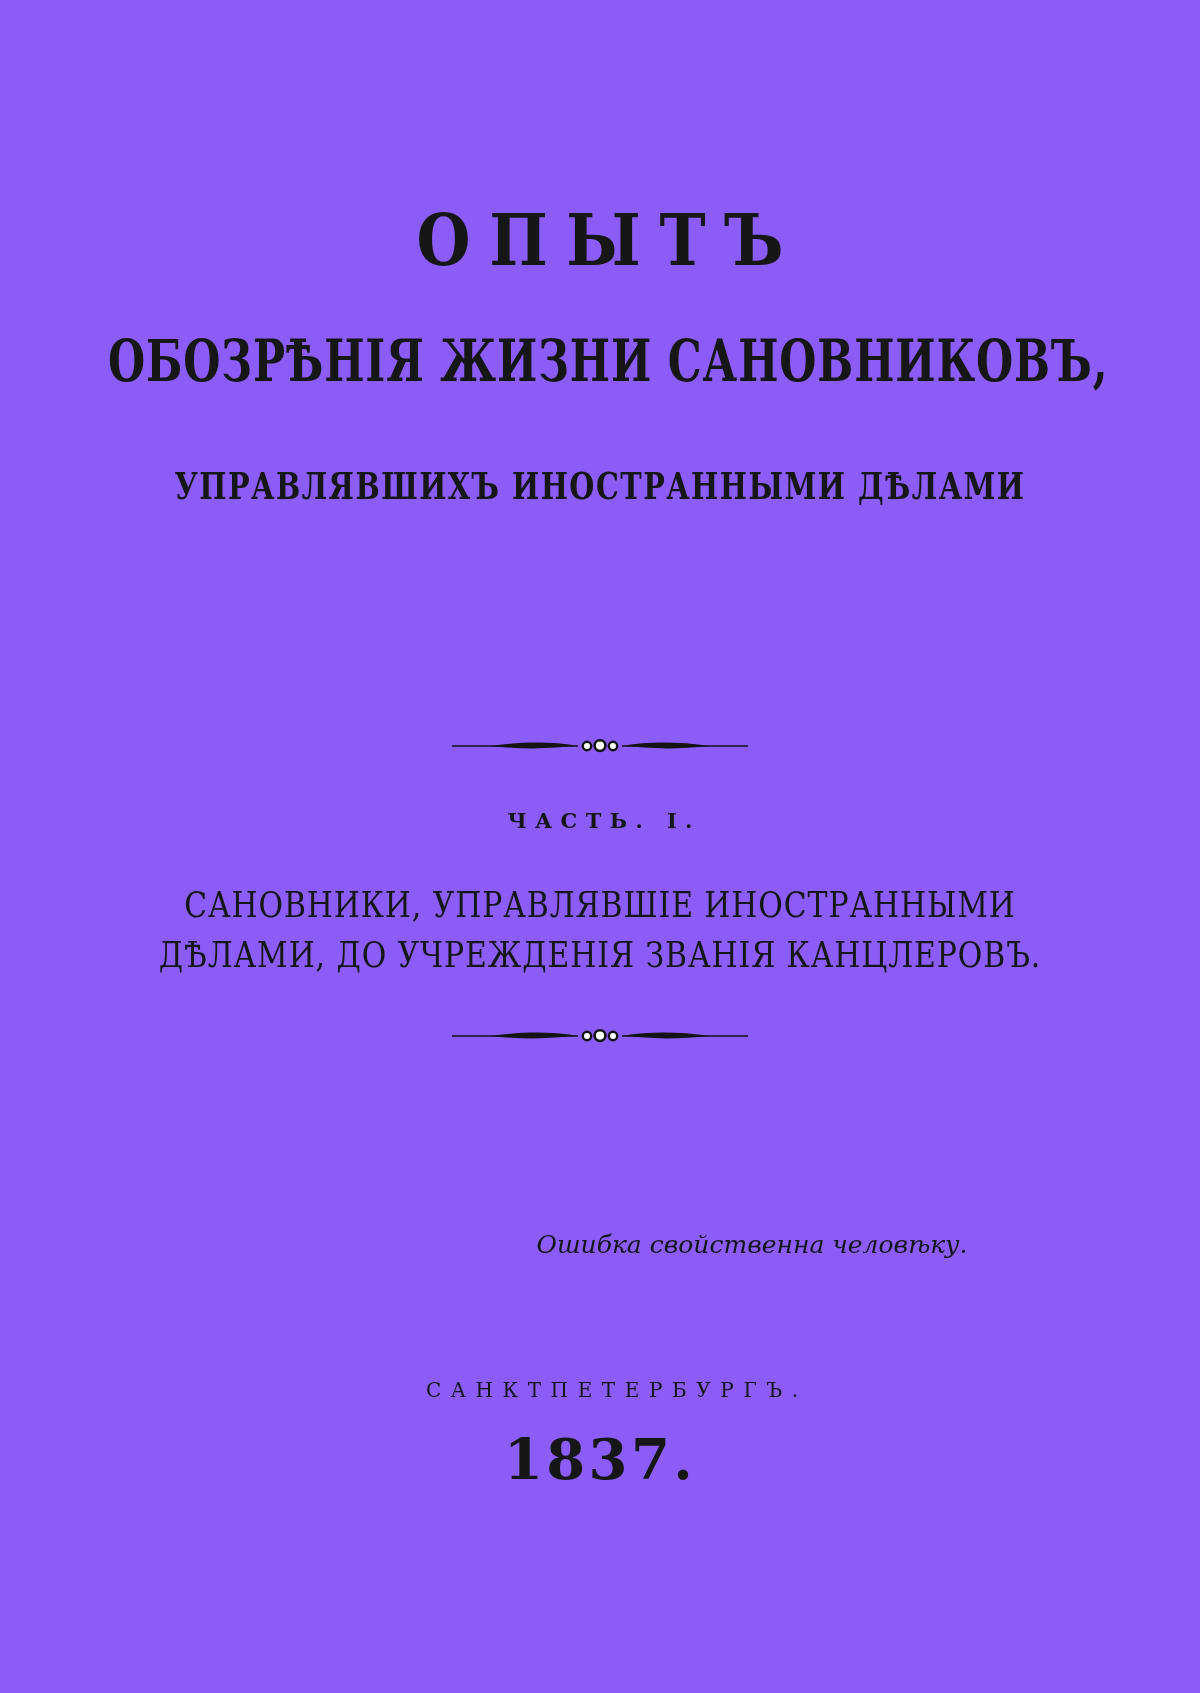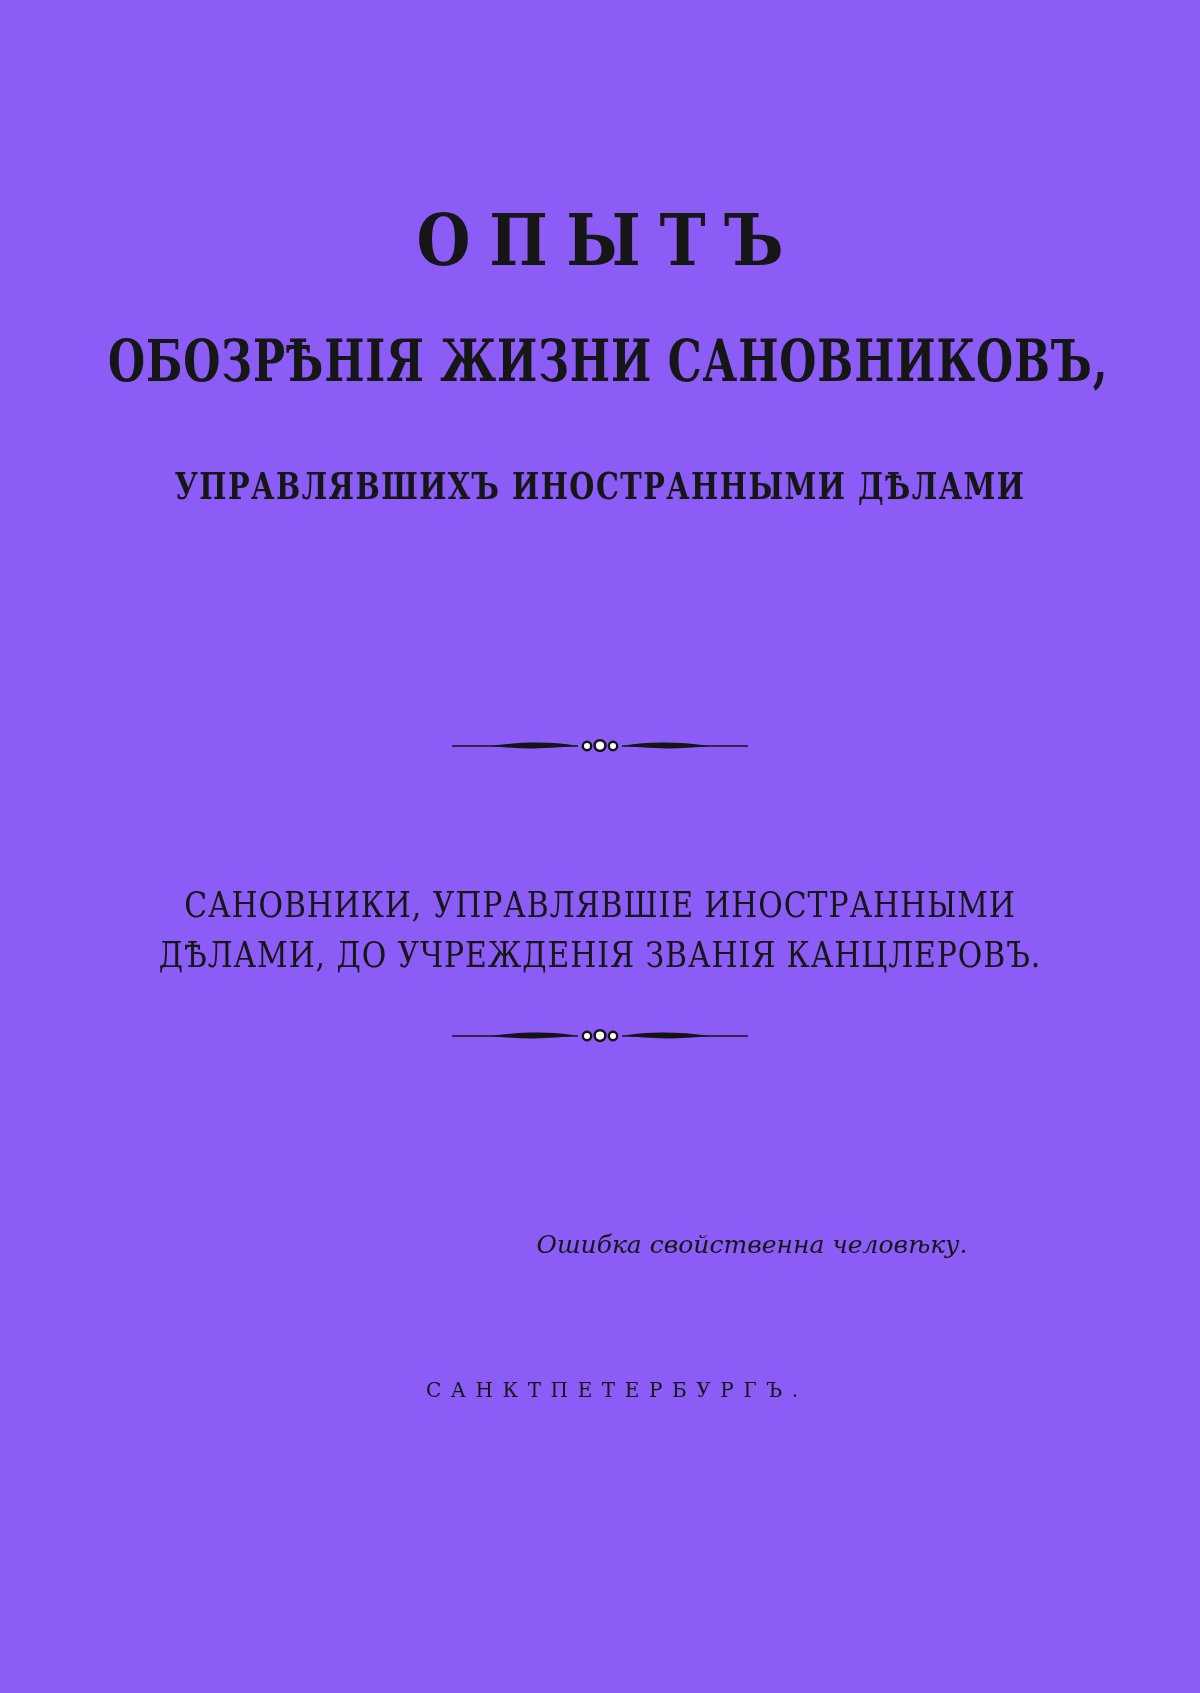--- a/index.html
+++ b/index.html
@@ -137,20 +137,21 @@
       <path d="M2 10 L128 10" stroke="#141414" stroke-width="1.4" fill="none"></path>
       <path d="M40 10 C 72 5.5, 102 5.5, 126 9.6 C 102 13, 72 13.5, 40 10 Z" fill="#141414"></path>
       <circle cx="137" cy="10" r="4.2" fill="#ffffff" stroke="#141414" stroke-width="2.4"></circle>
       <circle cx="150" cy="9.6" r="5.4" fill="#ffffff" stroke="#141414" stroke-width="2.6"></circle>
       <circle cx="163" cy="10" r="4.2" fill="#ffffff" stroke="#141414" stroke-width="2.4"></circle>
       <path d="M172 10 L298 10" stroke="#141414" stroke-width="1.4" fill="none"></path>
       <path d="M174 9.6 C 198 5.5, 228 5.5, 260 10 C 228 13.5, 198 13, 174 9.6 Z" fill="#141414"></path>
     </svg>
   </div>
 
+  <div class="line part-heading">ЧАСТЬ. I.</div>
 
   <div class="line section-line1">САНОВНИКИ, УПРАВЛЯВШІЕ ИНОСТРАННЫМИ</div>
 
   <div class="line section-line2">ДѢЛАМИ, ДО УЧРЕЖДЕНІЯ ЗВАНІЯ КАНЦЛЕРОВЪ.</div>
 
   <div class="line ornament-2">
     <svg width="300" height="20" viewBox="0 0 300 20" aria-hidden="true">
       <path d="M2 10 L128 10" stroke="#141414" stroke-width="1.4" fill="none"></path>
       <path d="M40 10 C 72 5.5, 102 5.5, 126 9.6 C 102 13, 72 13.5, 40 10 Z" fill="#141414"></path>
       <circle cx="137" cy="10" r="4.2" fill="#ffffff" stroke="#141414" stroke-width="2.4"></circle>
@@ -159,14 +160,15 @@
       <path d="M172 10 L298 10" stroke="#141414" stroke-width="1.4" fill="none"></path>
       <path d="M174 9.6 C 198 5.5, 228 5.5, 260 10 C 228 13.5, 198 13, 174 9.6 Z" fill="#141414"></path>
     </svg>
   </div>
 
 
   <div class="line epigraph">Ошибка свойственна человѣку.</div>
 
   <div class="line city-line">САНКТПЕТЕРБУРГЪ.</div>
 
+  <div class="line year-line">1837.</div>
 
 </div>
 
 </body></html>

